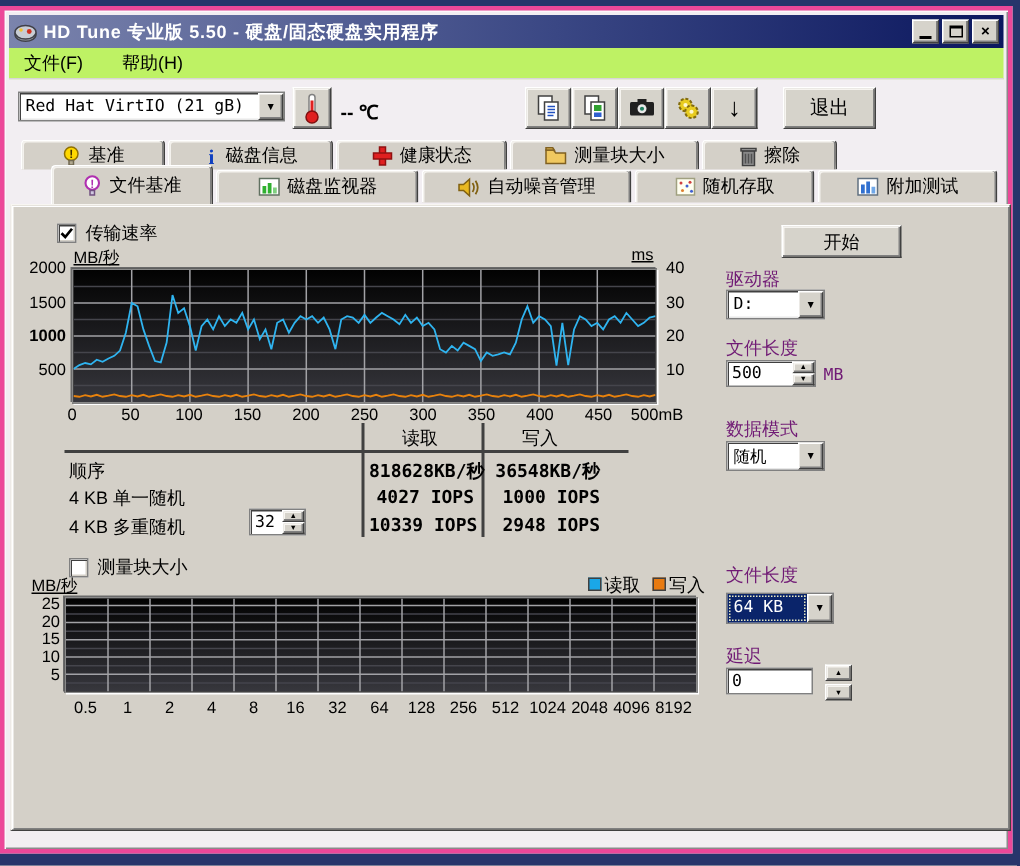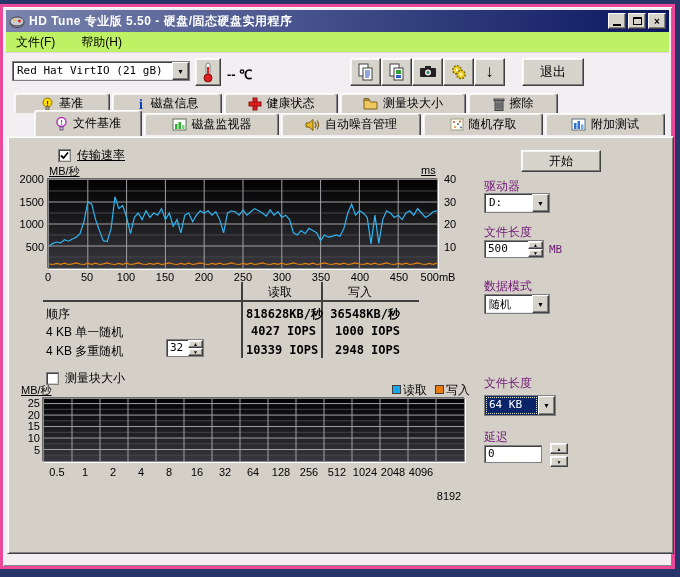--- a/index.html
+++ b/index.html
@@ -274,21 +274,21 @@
               <rect x="10" y="6.5" width="2.5" height="4.5" fill="#70a8e8"></rect>
             </svg>
         </span>
         <span>附加测试</span>
       </div>
     </div>
   </div>
 
   <div class="page">
 
-    <div class="cb-row abs" style="left:50px; top:10px;text-decoration:underline;">
+    <div class="cb-row abs" style="left:30px; top:10px;">
       <span class="cbox">
         <svg width="9" height="9" viewBox="0 0 9 9">
             <polyline points="1,4.5 3.5,7 8,1.5" fill="none" stroke="#000" stroke-width="1.8"></polyline>
           </svg>
       </span>
       <span>传输速率</span>
     </div>
 
     <span class="axis-lab abs" style="left:41px; top:27px; text-decoration:underline;">MB/秒</span>
     <span class="axis-lab abs" style="left:413px; top:27px; text-decoration:underline;">ms</span>
@@ -432,21 +432,21 @@
 
     <span class="ctrl-label abs" style="left:476px; top:292px;">延迟</span>
     <div class="spinbox abs" style="left:476px; top:308px; width:58px;">
       <span class="sval">0</span>
     </div>
     <div class="btn3 abs" style="left:542px; top:306px; width:18px; height:11px; font-size:5px;">▲</div>
     <div class="btn3 abs" style="left:542px; top:319px; width:18px; height:11px; font-size:5px;">▼</div>
 
   <span class="tick right" style="left: 6px; width: 30px; top: 36px; text-align: right;">2000</span>
       <span class="tick right" style="left: 6px; width: 30px; top: 58.5px; text-align: right;">1500</span>
-      <span class="tick right" style="left: 6px; width: 30px; top: 81px; text-align: right;">1000</span>
+      <span class="tick right" style="left: 6px; width: 30px; top: 81px; text-align: right; font-weight: bold;">1000</span>
       <span class="tick right" style="left: 6px; width: 30px; top: 103.5px; text-align: right;">500</span>
       <span class="tick " style="left: 436px; top: 36px;">40</span>
       <span class="tick " style="left: 436px; top: 58.5px;">30</span>
       <span class="tick " style="left: 436px; top: 81px;">20</span>
       <span class="tick " style="left: 436px; top: 103.5px;">10</span>
       <span class="tick center" style="left: 40px; top: 134px;">0</span>
       <span class="tick center" style="left: 79px; top: 134px;">50</span>
       <span class="tick center" style="left: 118px; top: 134px;">100</span>
       <span class="tick center" style="left: 157px; top: 134px;">150</span>
       <span class="tick center" style="left: 196px; top: 134px;">200</span>
@@ -468,15 +468,15 @@
       <span class="tick center" style="left: 161px; top: 329px;">8</span>
       <span class="tick center" style="left: 189px; top: 329px;">16</span>
       <span class="tick center" style="left: 217px; top: 329px;">32</span>
       <span class="tick center" style="left: 245px; top: 329px;">64</span>
       <span class="tick center" style="left: 273px; top: 329px;">128</span>
       <span class="tick center" style="left: 301px; top: 329px;">256</span>
       <span class="tick center" style="left: 329px; top: 329px;">512</span>
       <span class="tick center" style="left: 357px; top: 329px;">1024</span>
       <span class="tick center" style="left: 385px; top: 329px;">2048</span>
       <span class="tick center" style="left: 413px; top: 329px;">4096</span>
-      <span class="tick center" style="left: 441px; top: 329px; margin-top: 24px;">8192</span>
+      <span class="tick center" style="left: 441px; top: 329px;">8192</span>
     </div>
 </div>
 
 </body></html>

